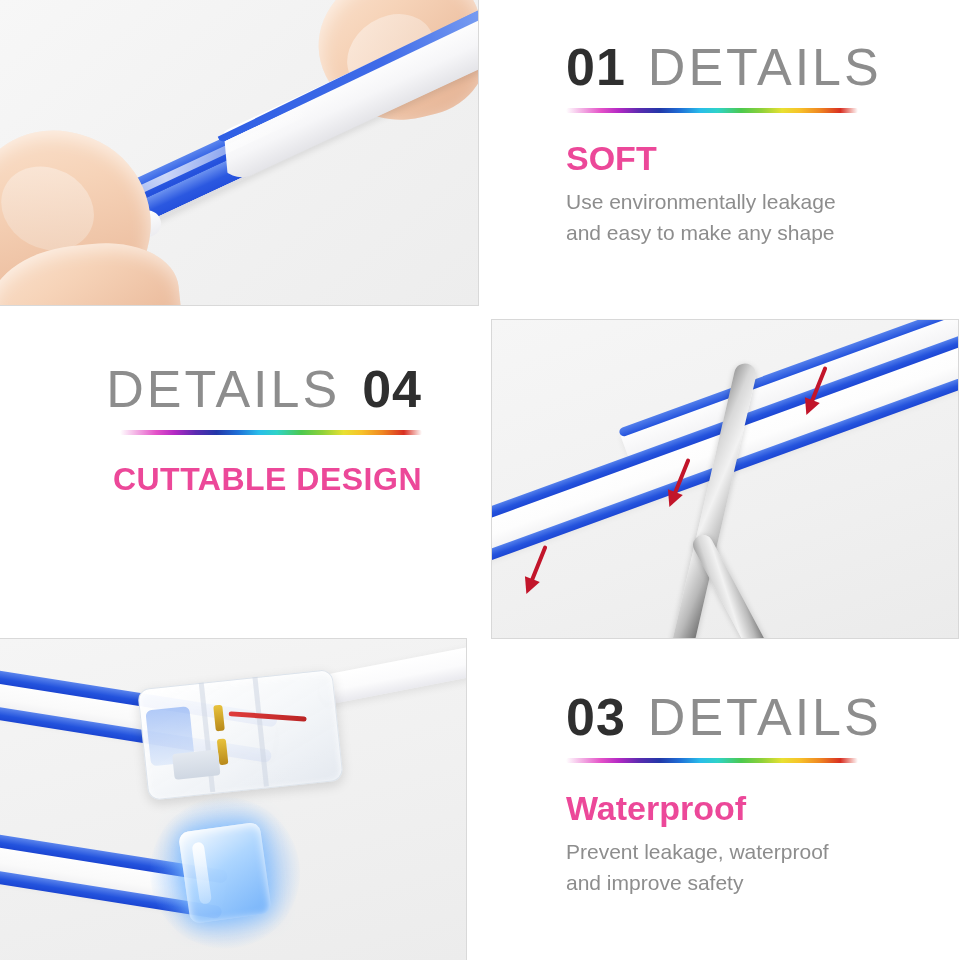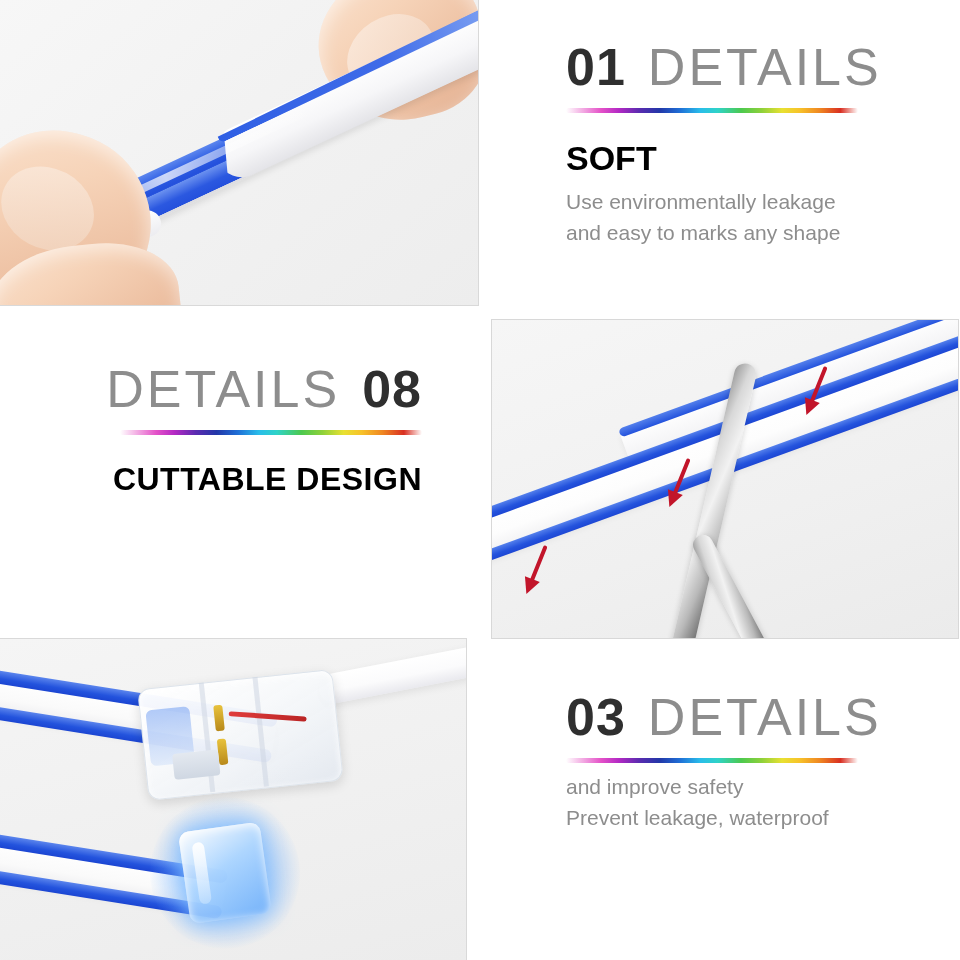--- a/index.html
+++ b/index.html
@@ -42,21 +42,21 @@
       #4cc94f 60%,
       #8ed13a 67%,
       #e8e132 74%,
       #f7c22a 80%,
       #ef8622 87%,
       #d92f22 94%,
       #ffffff 100%);
   }
 
   .sub-title{
-    font-weight:bold;color:#000000;
+    font-weight:bold;color:#ec4899;
     margin-top:26px;line-height:1.15;
   }
   .sub-title.lg{font-size:34px;}
   .sub-title.xl{font-size:32px;letter-spacing:0.5px;}
   .body-text{
     color:#8d8d8d;font-size:21px;line-height:31px;
     margin-top:8px;
   }
   .align-right .body-text,
   .t-right{text-align:right;}
@@ -255,29 +255,29 @@
   <div class="textblock" style="left:566px;top:38px;width:360px;">
     <div class="heading-row">
       <span class="num">01</span>
       <span class="gap-l"></span>
       <span class="details-word">DETAILS</span>
     </div>
     <div class="divider" style="width:292px;"></div>
     <div class="sub-title lg">SOFT</div>
     <div class="body-text">
       <div>Use environmentally leakage</div>
-      <div>and easy to marks any shape</div>
+      <div>and easy to make any shape</div>
     </div>
   </div>
 
   <div class="textblock align-right" style="left:62px;top:360px;width:360px;text-align:right;">
     <div class="heading-row align-right">
       <span class="details-word">DETAILS</span>
       <span class="gap-l"></span>
-      <span class="num">08</span>
+      <span class="num">04</span>
     </div>
     <div class="divider" style="width:302px;margin-left:auto;"></div>
     <div class="sub-title xl t-right">CUTTABLE DESIGN</div>
   </div>
 
   <div class="photo bordered" id="photo-cut">
     <div class="cut-strip2">
       <div class="white-core"></div>
       <div class="blue-line bl-top"></div>
       <div class="blue-line bl-bot"></div>
@@ -332,19 +332,20 @@
     </div>
   </div>
 
   <div class="textblock" style="left:566px;top:688px;width:360px;">
     <div class="heading-row">
       <span class="num">03</span>
       <span class="gap-l"></span>
       <span class="details-word">DETAILS</span>
     </div>
     <div class="divider" style="width:292px;"></div>
+    <div class="sub-title lg">Waterproof</div>
     <div class="body-text">
+      <div>Prevent leakage, waterproof</div>
       <div>and improve safety</div>
-      <div>Prevent leakage, waterproof</div>
     </div>
   </div>
 
 </div>
 
 </body></html>

